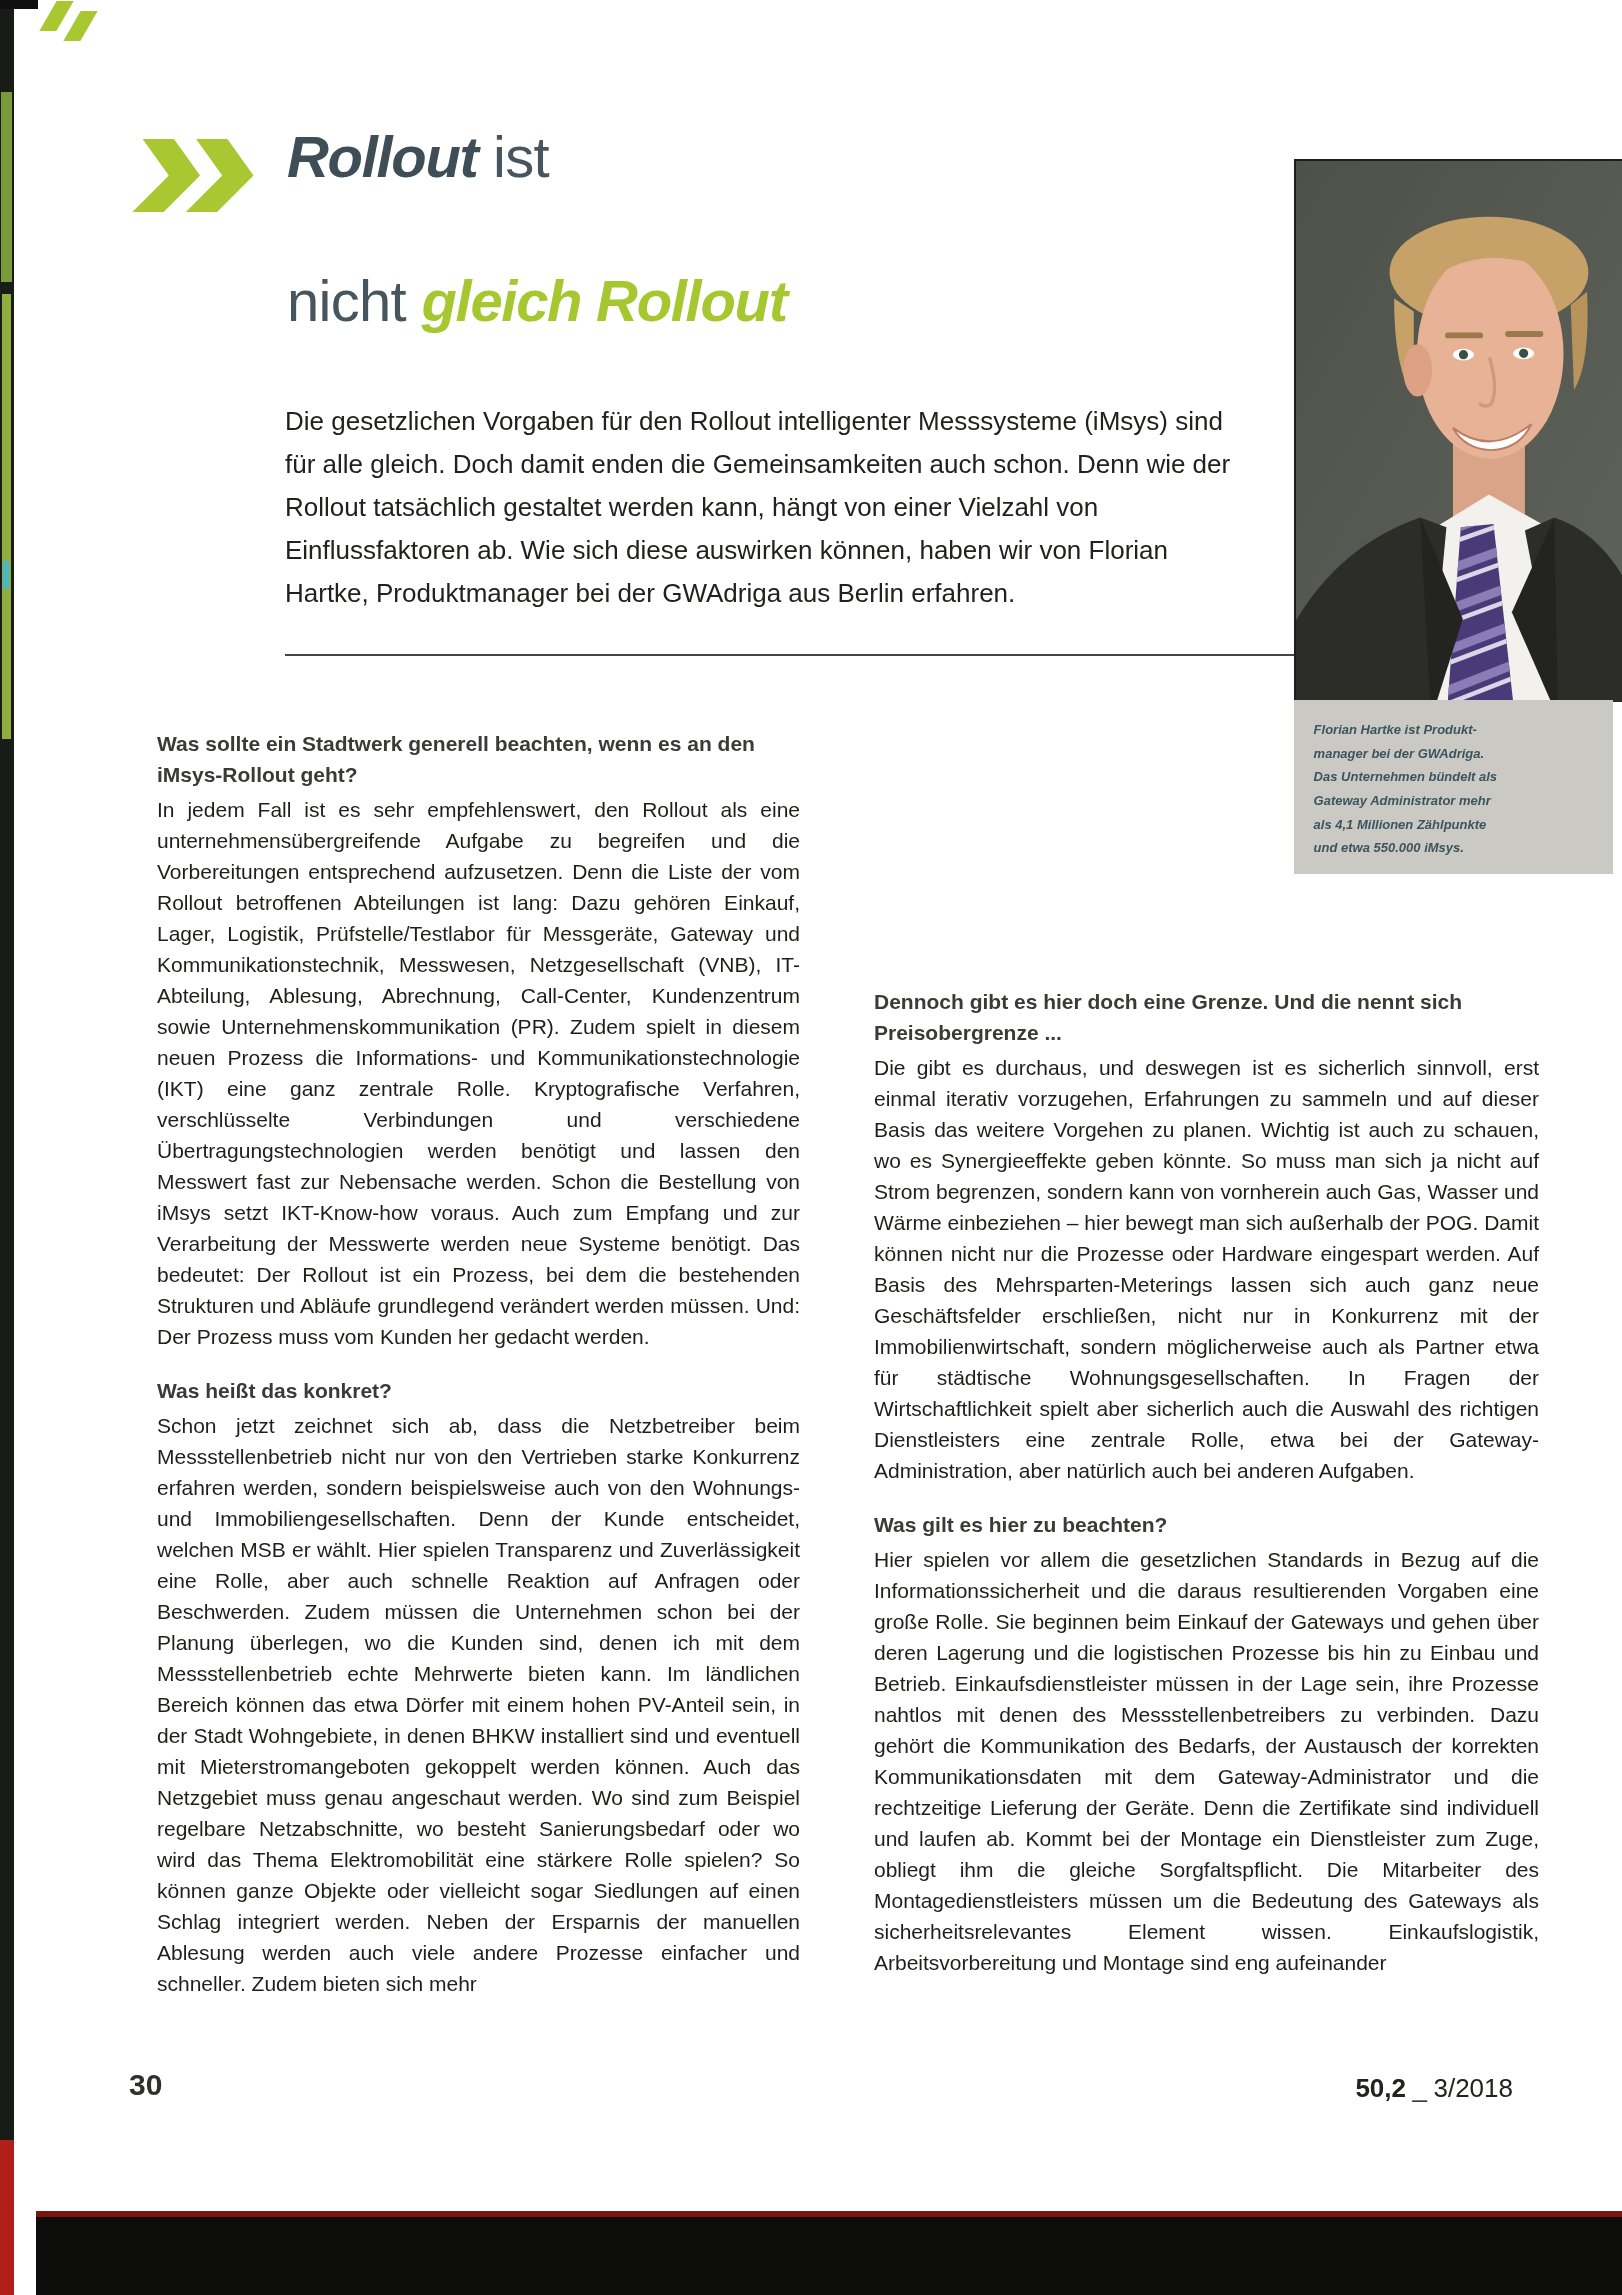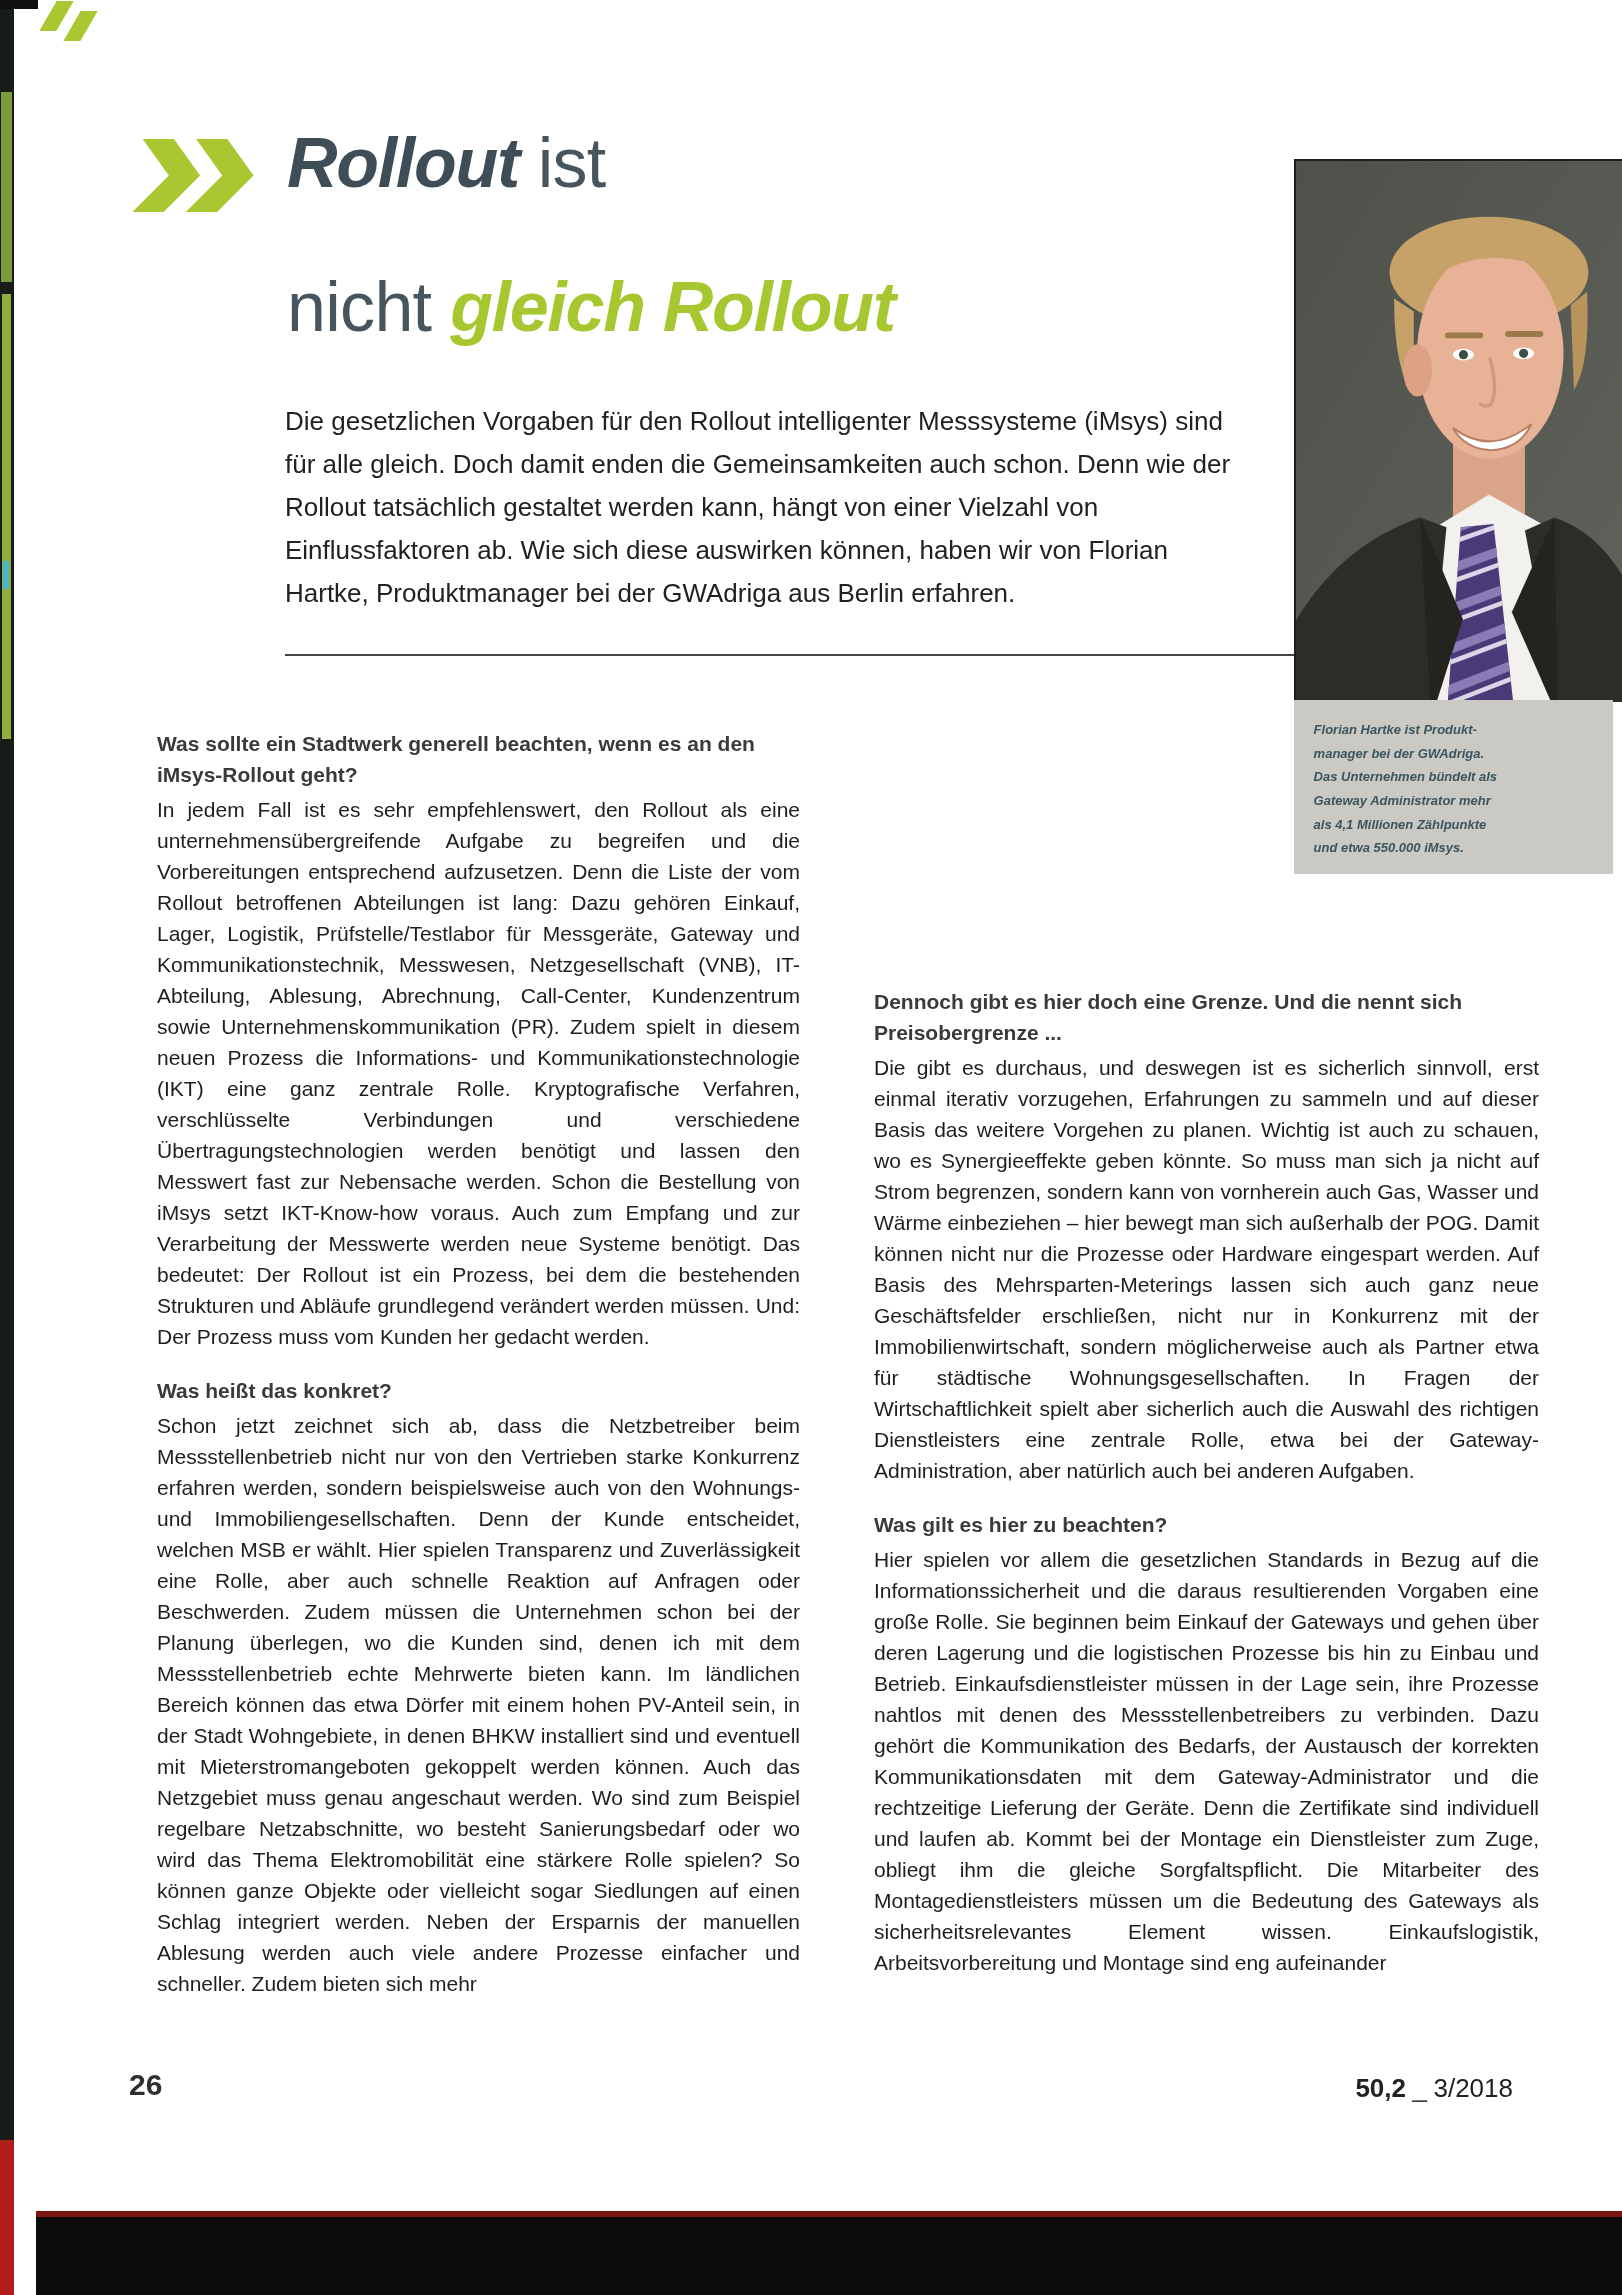--- a/index.html
+++ b/index.html
@@ -15,21 +15,21 @@
   .edge-left-red{left:0;top:2140px;width:14.4px;height:156px;background:#b01f1a;}
   .edge-top-streak{left:0;top:0;width:38px;height:8.5px;background:#101010;}
   .corner-slash{width:17px;height:30px;background:#a8c731;transform:skewX(-30deg);}
   .slash-a{left:48px;top:1.3px;}
   .slash-b{left:72px;top:10.5px;}
   .bottom-redline{left:36px;top:2211px;width:1587px;height:5.9px;background:#7c1411;}
   .bottom-bar{left:36px;top:2217px;width:1587px;height:79px;background:#0c0c0a;}
 
   
   .chevron-wrap{left:128px;top:139px;width:144px;height:73px;}
-  .title-line{left:287px;white-space:nowrap;font-size:70px;line-height:1;}
+  .title-line{left:287px;white-space:nowrap;font-size:58px;line-height:1;}
   .title-1{top:128px;}
   .title-2{top:272px;}
   .t-bold{font-weight:700;font-style:italic;color:#3e4d56;letter-spacing:-1.3px;}
   .t-light{font-weight:400;color:#46555e;letter-spacing:-0.7px;}
   .t-green{font-weight:700;font-style:italic;color:#a6c72f;letter-spacing:-1.3px;}
 
   .intro{left:285px;top:400px;width:955px;font-size:26px;line-height:43px;color:#21211f;}
   .intro-rule{left:285px;top:654px;width:1010px;height:2px;background:#454545;}
 
   
@@ -160,15 +160,15 @@
 </div>
 
 <div class="abs col col-right">
   <div class="photo-spacer"></div>
   <div class="q-head clr">Dennoch gibt es hier doch eine Grenze. Und die nennt sich Preisobergrenze ...</div>
   <p>Die gibt es durchaus, und deswegen ist es sicherlich sinnvoll, erst einmal iterativ vorzugehen, Erfahrungen zu sammeln und auf dieser Basis das weitere Vorgehen zu planen. Wichtig ist auch zu schauen, wo es Synergieeffekte geben könnte. So muss man sich ja nicht auf Strom begrenzen, sondern kann von vornherein auch Gas, Wasser und Wärme einbeziehen – hier bewegt man sich außerhalb der POG. Damit können nicht nur die Prozesse oder Hardware eingespart werden. Auf Basis des Mehrsparten-Meterings lassen sich auch ganz neue Geschäftsfelder erschließen, nicht nur in Konkurrenz mit der Immobilienwirtschaft, sondern möglicherweise auch als Partner etwa für städtische Wohnungsgesellschaften. In Fragen der Wirtschaftlichkeit spielt aber sicherlich auch die Auswahl des richtigen Dienstleisters eine zentrale Rolle, etwa bei der Gateway-Administration, aber natürlich auch bei anderen Aufgaben.</p>
   <div class="q-head">Was gilt es hier zu beachten?</div>
   <p>Hier spielen vor allem die gesetzlichen Standards in Bezug auf die Informationssicherheit und die daraus resultierenden Vorgaben eine große Rolle. Sie beginnen beim Einkauf der Gateways und gehen über deren Lagerung und die logistischen Prozesse bis hin zu Einbau und Betrieb. Einkaufsdienstleister müssen in der Lage sein, ihre Prozesse nahtlos mit denen des Messstellenbetreibers zu verbinden. Dazu gehört die Kommunikation des Bedarfs, der Austausch der korrekten Kommunikationsdaten mit dem Gateway-Administrator und die rechtzeitige Lieferung der Geräte. Denn die Zertifikate sind individuell und laufen ab. Kommt bei der Montage ein Dienstleister zum Zuge, obliegt ihm die gleiche Sorgfaltspflicht. Die Mitarbeiter des Montagedienstleisters müssen um die Bedeutung des Gateways als sicherheitsrelevantes Element wissen. Einkaufslogistik, Arbeitsvorbereitung und Montage sind eng aufeinander</p>
 </div>
 
-<div class="abs footer-page">26</div>
+<div class="abs footer-page">30</div>
 <div class="abs footer-issue"><span class="b">50,2</span><span class="sep">_</span><span>3/2018</span></div>
 
 
 </body></html>

